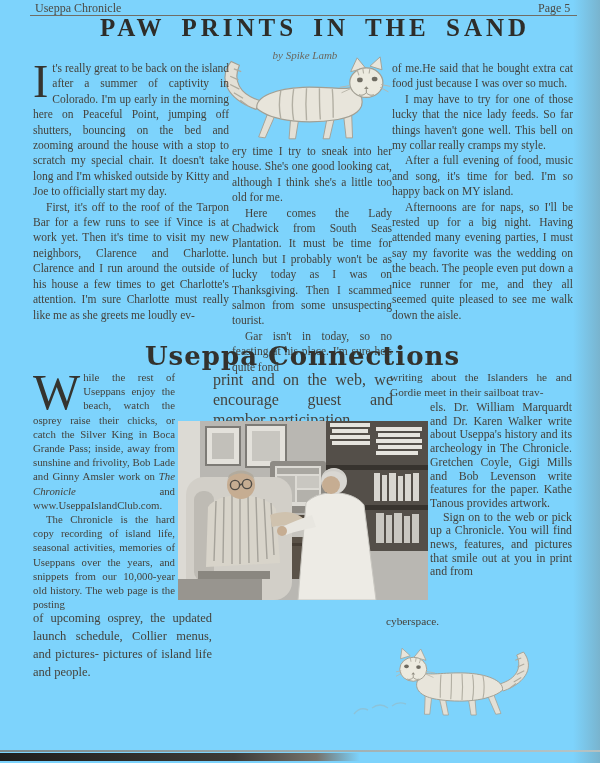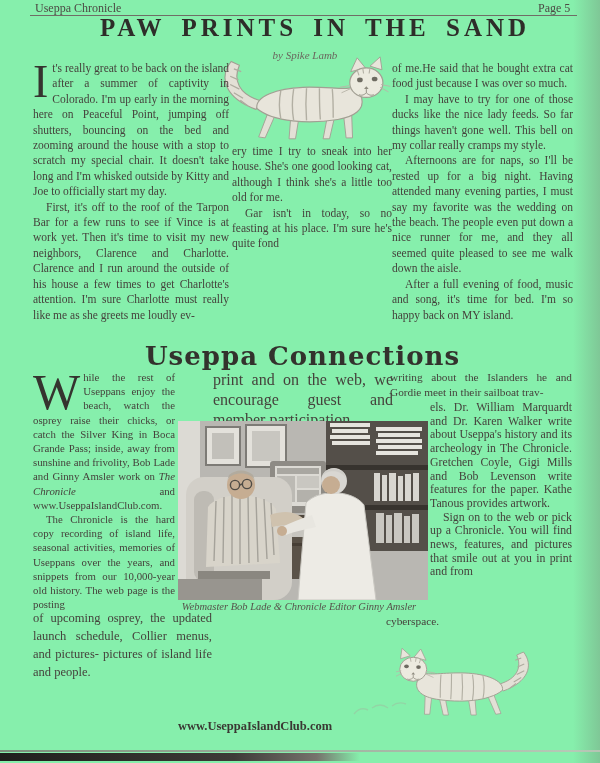--- a/index.html
+++ b/index.html
@@ -1,18 +1,18 @@
 <!DOCTYPE html>
 <html><head>
 <meta charset="utf-8">
 <style>
   html,body{margin:0;padding:0;background:#e9e8e4;}
   .page{
     position:relative;width:600px;height:763px;margin:0 auto;
-    background:#86efac;overflow:hidden;
+    background:#7dd3fc;overflow:hidden;
     font-family:"Liberation Serif",serif;color:#45423c;
   }
   .abs{position:absolute;}
   
   .hdr{font-size:12px;color:#4c4a44;}
   .hdr-left{left:35px;top:1px;}
   .hdr-right{left:538px;top:1px;}
   .hdr-rule{left:30px;top:15px;width:547px;height:1px;background:#6f6d66;}
   
   .a1-title{
@@ -102,28 +102,29 @@
       <use href="#catshape"></use>
     </svg>
 
   <div class="abs bt a1c a1-col1">
     <p><span class="dc">I</span><span>t's really great to be back on the island after a summer of captivity in Colorado. I'm up early in the morning here on Peaceful Point, jumping off shutters, bouncing on the bed and zooming around the house with a stop to scratch my special chair. It doesn't take long and I'm whisked outside by Kitty and Joe to officially start my day.</span></p>
     <p class="ind">First, it's off to the roof of the Tarpon Bar for a few runs to see if Vince is at work yet. Then it's time to visit my new neighbors, Clarence and Charlotte. Clarence and I run around the outside of his house a few times to get Charlotte's attention. I'm sure Charlotte must really like me as she greets me loudly ev-</p>
   </div>
 
   <div class="abs bt a1c a1-col2">
     <p>ery time I try to sneak into her house. She's one good looking cat, although I think she's a little too old for me.</p>
+    <p class="ind">Here comes the Lady Chadwick from South Seas Plantation. It must be time for lunch but I probably won't be as lucky today as I was on Thanksgiving. Then I scammed salmon from some unsuspecting tourist.</p>
     <p class="ind">Gar isn't in today, so no feasting at his place. I'm sure he's quite fond</p>
   </div>
 
   <div class="abs bt a1c a1-col3">
     <p>of me.He said that he bought extra cat food just because I was over so much.</p>
-    <p class="ind">I may have to try for one of those ducks like the nice lady feeds. So far things haven't gone well. This bell on my collar really cramps my style.</p>
+    <p class="ind">I may have to try for one of those lucky that the nice lady feeds. So far things haven't gone well. This bell on my collar really cramps my style.</p>
+    <p class="ind">After a full evening of food, music and song, it's time for bed. I'm so happy back on MY island.</p>
     <p class="ind">Afternoons are for naps, so I'll be rested up for a big night.  Having attended many evening parties, I must say my favorite was the wedding on the beach. The people even put down a nice runner for me, and they all seemed quite pleased to see me walk down the aisle.</p>
-    <p class="ind">After a full evening of food, music and song, it's time for bed. I'm so happy back on MY island.</p>
   </div>
 
   <h2 class="abs a2-title">Useppa Connections</h2>
 
   <div class="abs bt a2c1a">
     <p><span class="dc dc-w">W</span><span>hile the rest of Useppans enjoy the beach, watch the osprey raise their chicks, or catch the Silver King in Boca Grande Pass; inside, away from sunshine and frivolity, Bob Lade and Ginny Amsler work on </span><i class="chron">The Chronicle</i><span> and www.UseppaIslandClub.com.</span></p>
     <p class="ind">The Chronicle is the hard copy recording of island life, seasonal activities, memories of Useppans over the years, and snippets from our 10,000-year old history. The web page is the posting</p>
   </div>
 
   <div class="abs bt a2c1b">
@@ -195,37 +196,35 @@
     <path d="M128 82 C140 68 174 68 186 84 L198 179 L120 179 Z" fill="#edebe5" stroke="#c9c7c1"></path>
     <path d="M134 94 C122 98 112 102 104 106 L108 114 C118 110 130 108 138 106 Z" fill="#e8e6e0"></path>
     <circle cx="104" cy="110" r="5" fill="#c6ad92"></circle>
     <circle cx="156" cy="60" r="13" fill="#d9d7d2"></circle>
     <circle cx="153" cy="64" r="9" fill="#c6ad92"></circle>
     <path d="M144 56 C148 48 164 48 168 58 L166 52 C160 46 150 46 146 52 Z" fill="#cfcdc8"></path>
     <rect x="0" y="158" width="84" height="21" fill="#98958f"></rect>
     <rect x="20" y="150" width="72" height="8" fill="#8a8780"></rect>
   </svg>
 
-  <div class="abs caption">Webmaster Bob Lade &amp; Chronicle Editor Ginny Amsler</div>
 
 
   <div class="abs bt a2c3a">
     <p>writing about the Islanders he and Gordie meet in their sailboat trav-</p>
   </div>
 
   <div class="abs bt a2c3b">
     <p>els.  Dr. William Marquardt and Dr. Karen Walker write about Useppa's history and its archeology in The Chronicle. Gretchen Coyle, Gigi Mills and Bob Levenson write features for the paper.  Kathe Tanous provides artwork.</p>
     <p class="ind">Sign on to the web or pick up a Chronicle.  You will find news, features, and pictures that smile out at you in print and from</p>
   </div>
 
   <div class="abs bt a2c3c">
     <p>cyberspace.</p>
   </div>
 
-  <div class="abs footer">www.UseppaIslandClub.com</div>
 
   <svg class="abs cat-bottom" width="150" height="80" viewBox="0 0 200 100">
     <use href="#catshape" transform="translate(200 0) scale(-1 1)"></use>
   </svg>
   <svg class="abs paw-marks" width="60" height="24" viewBox="0 0 60 24" opacity="0.35">
     <path d="M4 16 q6 -8 14 -4 M22 10 q8 -6 16 0 M42 8 q6 -5 14 -2" stroke="#a9a69a" fill="none" stroke-width="1.4"></path>
   </svg>
 
   <div class="abs right-band"></div>
   <div class="abs bottom-line"></div>

